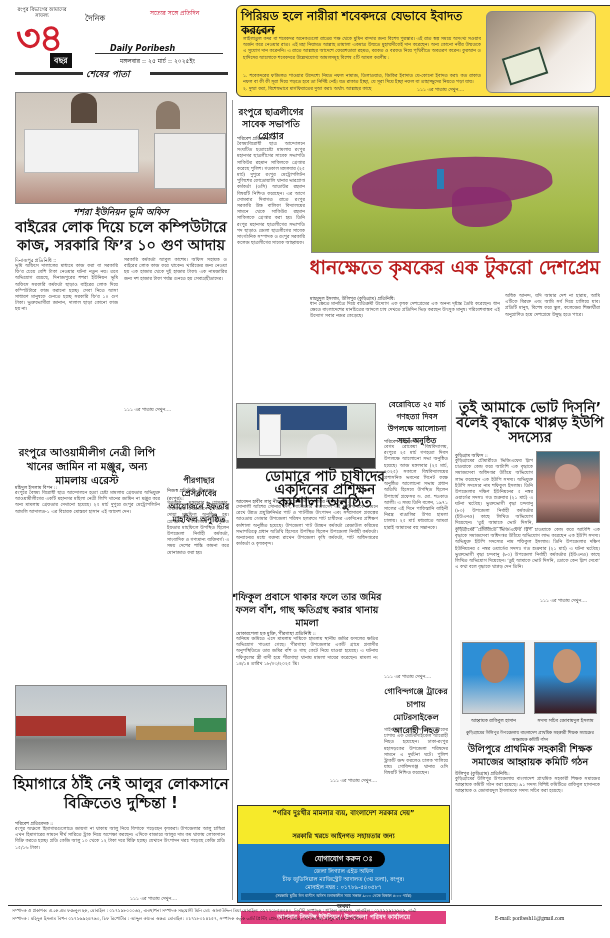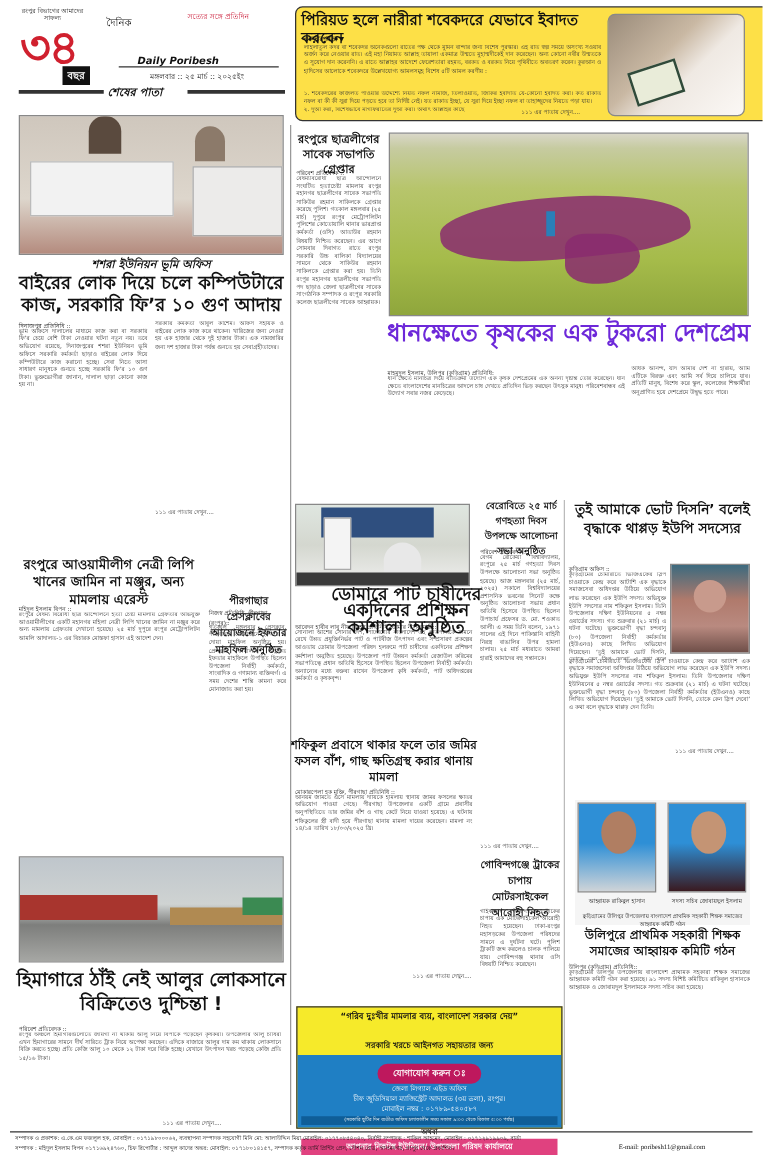--- a/index.html
+++ b/index.html
@@ -55,21 +55,21 @@
 
 <div class="abs hl" style="left:235px;top:106px;width:72px;font-size:9px;line-height:12px;">রংপুরে ছাত্রলীগের সাবেক সভাপতি গ্রেপ্তার</div>
 <div class="abs" style="left:237px;top:135px;font-size:4.6px;">পরিবেশ প্রতিবেদক ::</div>
 <div class="abs txt" style="left:237px;top:141px;width:68px;height:140px;">বৈষম্যবিরোধী ছাত্র আন্দোলনে সংঘটিত হত্যাচেষ্টা মামলায় রংপুর মহানগর ছাত্রলীগের সাবেক সভাপতি সাকিউর রহমান সাকিলকে গ্রেপ্তার করেছে পুলিশ। গতকাল মঙ্গলবার (২৫ মার্চ) দুপুরে রংপুর মেট্রোপলিটন পুলিশের কোতোয়ালি থানার ভারপ্রাপ্ত কর্মকর্তা (ওসি) আতাউর রহমান বিষয়টি নিশ্চিত করেছেন। এর আগে সোমবার দিবাগত রাতে রংপুর সরকারি উচ্চ বালিকা বিদ্যালয়ের সামনে থেকে সাকিউর রহমান সাকিলকে গ্রেপ্তার করা হয়। তিনি রংপুর মহানগর ছাত্রলীগের সভাপতি পদ ছাড়াও জেলা ছাত্রলীগের সাবেক সাংগঠনিক সম্পাদক ও রংপুর সরকারি কলেজ ছাত্রলীগের সাবেক আহ্বায়ক।</div>
 
 <div class="abs photo" style="left:311px;top:106px;width:288px;height:147px;background:linear-gradient(180deg,#d9d7c8 0%,#c6cba0 8%,#b7c56c 30%,#a5bb4a 70%,#8fa63c 100%);">
   <div style="position:absolute;left:40px;top:50px;width:200px;height:50px;background:#8a2c6e;border-radius:40% 60% 30% 50%;transform:rotate(-6deg);opacity:.85;"></div>
   <div style="position:absolute;left:140px;top:80px;width:60px;height:40px;background:#8a2c6e;border-radius:30% 50% 60% 40%;opacity:.85;"></div>
   <div style="position:absolute;left:125px;top:62px;width:7px;height:20px;background:#2a7fb8;"></div>
 </div>
-<div class="abs hl" style="left:305px;top:256px;width:300px;font-size:19px;color:#6d28d9;">ধানক্ষেতে কৃষকের এক টুকরো দেশপ্রেম</div>
+<div class="abs hl" style="left:305px;top:256px;width:300px;font-size:19px;color:#b91c1c;">ধানক্ষেতে কৃষকের এক টুকরো দেশপ্রেম</div>
 <div class="abs" style="left:310px;top:295px;font-size:4.6px;">মাহমুদুল ইসলাম, উলিপুর (কুড়িগ্রাম) প্রতিনিধি:</div>
 <div class="abs txt" style="left:310px;top:301px;width:190px;height:50px;">ধান ক্ষেতে মানচিত্র দিয়ে ব্যতিক্রমী উদ্যোগ এক কৃষক দেশপ্রেমের এক অনন্য দৃষ্টান্ত তৈরি করেছেন। ধান ক্ষেতে বাংলাদেশের মানচিত্রের আদলে চাষ দেখতে প্রতিদিন ভিড় করছেন উৎসুক মানুষ। পরিবেশবান্ধব এই উদ্যোগ সবার নজর কেড়েছে।</div>
 <div class="abs txt" style="left:505px;top:293px;width:95px;height:60px;">অধিক আনন্দ, যদি আমার দেশ না হারায়, আমি এটিকে বিরক্ত এবং আমি সর্ব দিয়ে চালিয়ে যাব। প্রতিটি মানুষ, বিশেষ করে স্কুল, কলেজের শিক্ষার্থীরা অনুপ্রাণিত হয়ে দেশপ্রেমে উদ্বুদ্ধ হতে পারে।</div>
 
 <div class="abs hl" style="left:12px;top:445px;width:150px;font-size:10.5px;line-height:14px;">রংপুরে আওয়ামীলীগ নেত্রী লিপি খানের জামিন না মঞ্জুর, অন্য মামলায় এরেস্ট</div>
 <div class="abs" style="left:15px;top:484px;font-size:4.6px;">মহিদুল ইসলাম বিপন ::</div>
 <div class="abs txt" style="left:15px;top:490px;width:145px;height:150px;">রংপুরে বৈষম্য বিরোধী ছাত্র আন্দোলনে হত্যা চেষ্টা মামলায় গ্রেফতার অভিযুক্ত আওয়ামীলীগের একটি মহানগর মহিলা নেত্রী লিপি খানের জামিন না মঞ্জুর করে অন্য মামলায় গ্রেফতার দেখানো হয়েছে। ২৫ মার্চ দুপুরে রংপুর মেট্রোপলিটন আমলি আদালত-১ এর বিচারক মোস্তফা হাসান এই আদেশ দেন।</div>
 
 <div class="abs hl" style="left:168px;top:445px;width:62px;font-size:8px;line-height:13px;margin-top:29px;">পীরগাছার প্রেসক্লাবের আয়োজনে ইফতার মাহফিল অনুষ্ঠিত</div>
 <div class="abs" style="left:167px;top:487px;width:62px;font-size:4.6px;">নিজস্ব প্রতিনিধি, পীরগাছা (রংপুর)::</div>
@@ -83,21 +83,21 @@
 </div>
 <div class="abs hl" style="left:250px;top:470px;width:150px;font-size:14px;line-height:13px;">ডোমারে পাট চাষীদের একদিনের প্রশিক্ষন কর্মশালা অনুষ্ঠিত</div>
 <div class="abs" style="left:236px;top:498px;width:142px;font-size:4.6px;">আবেদন হাবীব লাবু নীফ বিশেষ প্রতিনিধি ডোমার নীলফামারী::</div>
 <div class="abs txt" style="left:236px;top:504px;width:142px;height:80px;">সোনালী আঁশের সোনার দেশ, পাটপণ্যের বাংলাদেশ এই প্রতিপাদ্যকে সামনে রেখে উন্নত প্রযুক্তিনির্ভর পাট ও পাটবীজ উৎপাদন এবং সম্প্রসারণ প্রকল্পের আওতায় ডোমার উপজেলা পরিষদ হলরুমে পাট চাষীদের একদিনের প্রশিক্ষণ কর্মশালা অনুষ্ঠিত হয়েছে। উপজেলা পাট উন্নয়ন কর্মকর্তা রেজাউল করিমের সভাপতিত্বে প্রধান অতিথি হিসেবে উপস্থিত ছিলেন উপজেলা নির্বাহী কর্মকর্তা। অন্যান্যের মধ্যে বক্তব্য রাখেন উপজেলা কৃষি কর্মকর্তা, পাট অধিদপ্তরের কর্মকর্তা ও কৃষকবৃন্দ।</div>
 
 <div class="abs hl" style="left:384px;top:399px;width:66px;font-size:7.5px;line-height:12px;">বেরোবিতে ২৫ মার্চ গণহত্যা দিবস উপলক্ষে আলোচনা সভা অনুষ্ঠিত</div>
 <div class="abs" style="left:384px;top:438px;font-size:4.6px;">পরিবেশ প্রতিবেদক ::</div>
 <div class="abs txt" style="left:384px;top:444px;width:64px;height:180px;">বেগম রোকেয়া বিশ্ববিদ্যালয়, রংপুরে ২৫ মার্চ গণহত্যা দিবস উপলক্ষে আলোচনা সভা অনুষ্ঠিত হয়েছে। আজ মঙ্গলবার (২৫ মার্চ, ২০২৫) সকালে বিশ্ববিদ্যালয়ের প্রশাসনিক ভবনের সিনেট কক্ষে অনুষ্ঠিত আলোচনা সভায় প্রধান অতিথি হিসেবে উপস্থিত ছিলেন উপাচার্য প্রফেসর ড. মো. শওকাত আলী। এ সময় তিনি বলেন, ১৯৭১ সালের এই দিনে পাকিস্তানি বাহিনী নিরস্ত্র বাঙালির উপর হামলা চালায়। ২৫ মার্চ মধ্যরাতে আমরা হারাই আমাদের বহু সন্তানকে।</div>
 <div class="abs more" style="left:384px;top:673px;">১১১ এর পাতায় দেখুন....</div>
 
-<div class="abs hl" style="left:455px;top:400px;width:150px;font-size:11px;line-height:15px;">তুই আমাকে ভোট দিসনি’ বলেই বৃদ্ধাকে থাপ্পড় ইউপি সদস্যের</div>
+<div class="abs hl" style="left:455px;top:400px;width:150px;font-size:14px;line-height:15px;">তুই আমাকে ভোট দিসনি’ বলেই বৃদ্ধাকে থাপ্পড় ইউপি সদস্যের</div>
 <div class="abs" style="left:455px;top:452px;font-size:4.6px;">কুড়িগ্রাম অফিস ::</div>
 <div class="abs txt" style="left:455px;top:458px;width:78px;height:70px;">কুড়িগ্রামের চৌমারীতে ভিজিএফের স্লিপ চাওয়াকে কেন্দ্র করে আটাশি এক বৃদ্ধাকে সমাজসেবা অধিদপ্তর উঠিয়ে অভিযোগ লাভ করেছেন এক ইউপি সদস্য। অভিযুক্ত ইউপি সদস্যের নাম শফিকুল ইসলাম। তিনি উপজেলার দক্ষিণ ইউনিয়নের ৫ নম্বর ওয়ার্ডের সদস্য। গত শুক্রবার (২১ মার্চ) এ ঘটনা ঘটেছে। ভুক্তভোগী বৃদ্ধা চন্দবানু (৮০) উপজেলা নির্বাহী কর্মকর্তার (ইউএনও) কাছে লিখিত অভিযোগ দিয়েছেন। ‘তুই আমাকে ভোট দিসনি, তোকে কেন স্লিপ দেবো’ এ কথা বলে বৃদ্ধাকে থাপ্পড় দেন তিনি।</div>
 <div class="abs photo" style="left:536px;top:451px;width:64px;height:72px;background:linear-gradient(180deg,#3c6a7e 0%,#b07a6c 40%,#b98a80 70%,#6e4e48 100%);">
   <div style="position:absolute;left:18px;top:12px;width:26px;height:26px;background:#c89a8c;border-radius:50%;"></div>
 </div>
 <div class="abs txt" style="left:455px;top:527px;width:145px;height:70px;">কুড়িগ্রামের চৌমারীতে ভিজিএফের স্লিপ চাওয়াকে কেন্দ্র করে আটাশি এক বৃদ্ধাকে সমাজসেবা অধিদপ্তর উঠিয়ে অভিযোগ লাভ করেছেন এক ইউপি সদস্য। অভিযুক্ত ইউপি সদস্যের নাম শফিকুল ইসলাম। তিনি উপজেলার দক্ষিণ ইউনিয়নের ৫ নম্বর ওয়ার্ডের সদস্য। গত শুক্রবার (২১ মার্চ) এ ঘটনা ঘটেছে। ভুক্তভোগী বৃদ্ধা চন্দবানু (৮০) উপজেলা নির্বাহী কর্মকর্তার (ইউএনও) কাছে লিখিত অভিযোগ দিয়েছেন। ‘তুই আমাকে ভোট দিসনি, তোকে কেন স্লিপ দেবো’ এ কথা বলে বৃদ্ধাকে থাপ্পড় দেন তিনি।</div>
 <div class="abs more" style="left:540px;top:597px;">১১১ এর পাতায় দেখুন....</div>
 
 <div class="abs hl" style="left:232px;top:590px;width:150px;font-size:9.5px;line-height:13px;">শফিকুল প্রবাসে থাকার ফলে তার জমির ফসল বাঁশ, গাছ ক্ষতিগ্রস্থ করার থানায় মামলা</div>
 <div class="abs" style="left:236px;top:630px;width:142px;font-size:4.6px;">মোকারপেলা হক মুক্তি, পীরগাছা প্রতিনিধি ::</div>
@@ -129,21 +129,21 @@
 </div>
 <div class="abs hl" style="left:12px;top:775px;width:218px;font-size:15px;line-height:19px;">হিমাগারে ঠাঁই নেই আলুর লোকসানে বিক্রিতেও দুশ্চিন্তা !</div>
 <div class="abs" style="left:15px;top:820px;font-size:4.6px;">পরিবেশ প্রতিবেদক ::</div>
 <div class="abs txt" style="left:15px;top:826px;width:210px;height:72px;">রংপুর অঞ্চলে হিমাগারগুলোতে জায়গা না থাকায় আলু নিয়ে বিপাকে পড়েছেন কৃষকরা। উপজেলার আলু চাষিরা এখন হিমাগারের সামনে দীর্ঘ সারিতে ট্রাক নিয়ে অপেক্ষা করছেন। এদিকে বাজারে আলুর দাম কম থাকায় লোকসানে বিক্রি করতে হচ্ছে। প্রতি কেজি আলু ১০ থেকে ১২ টাকা দরে বিক্রি হচ্ছে। যেখানে উৎপাদন খরচ পড়েছে কেজি প্রতি ১৫/১৬ টাকা।</div>
 <div class="abs more" style="left:130px;top:895px;">১১১ এর পাতায় দেখুন....</div>
 
 <div class="abs" style="left:237px;top:805px;width:213px;height:98px;background:#f6ea2a;border:1.5px solid #333;">
   <div class="hl" style="font-size:6.8px;margin-top:3px;">“গরিব দুঃখীর মামলার ব্যয়, বাংলাদেশ সরকার দেয়”</div>
   <div class="hl" style="font-size:6.5px;margin-top:16px;">সরকারি খরচে আইনগত সহায়তার জন্য</div>
   <div style="background:#1f7fc4;margin:3px 0 0;padding:2px 3px;color:#fff;text-align:center;">
-    <div style="display:inline-block;background:#be185d;color:#fff;font-size:7px;font-weight:bold;padding:2px 12px;border-radius:8px;">যোগাযোগ করুন ঃ</div>
+    <div style="display:inline-block;background:#000000;color:#fff;font-size:7px;font-weight:bold;padding:2px 12px;border-radius:8px;">যোগাযোগ করুন ঃ</div>
     <div style="font-size:5.5px;margin-top:1px;">জেলা লিগ্যাল এইড অফিস</div>
     <div style="font-size:5.5px;">চীফ জুডিসিয়াল ম্যাজিস্ট্রেট আদালত (৩য় তলা), রংপুর।</div>
     <div style="font-size:5.5px;">মোবাইল নম্বর : ০১৭৮৯-৫৪০৫৮৭</div>
     <div style="font-size:3.8px;background:#0f5e98;margin-top:1px;">(সরকারি ছুটির দিন ব্যতীত অফিস চলাকালীন সময় সকাল ৯:০০ থেকে বিকাল ৫:০০ পর্যন্ত)</div>
   </div>
   <div class="hl" style="font-size:5.5px;margin-top:1px;">অথবা</div>
   <div style="background:#e0417f;color:#fff;font-size:6.2px;font-weight:bold;text-align:center;margin:1px 3px 0;padding:1px 0;">আপনার নিকটস্থ ইউনিয়ন/ উপজেলা পরিষদ কার্যালয়ে</div>
 </div>
 
 <div class="abs rule" style="left:8px;top:905px;width:594px;height:1px;"></div>

